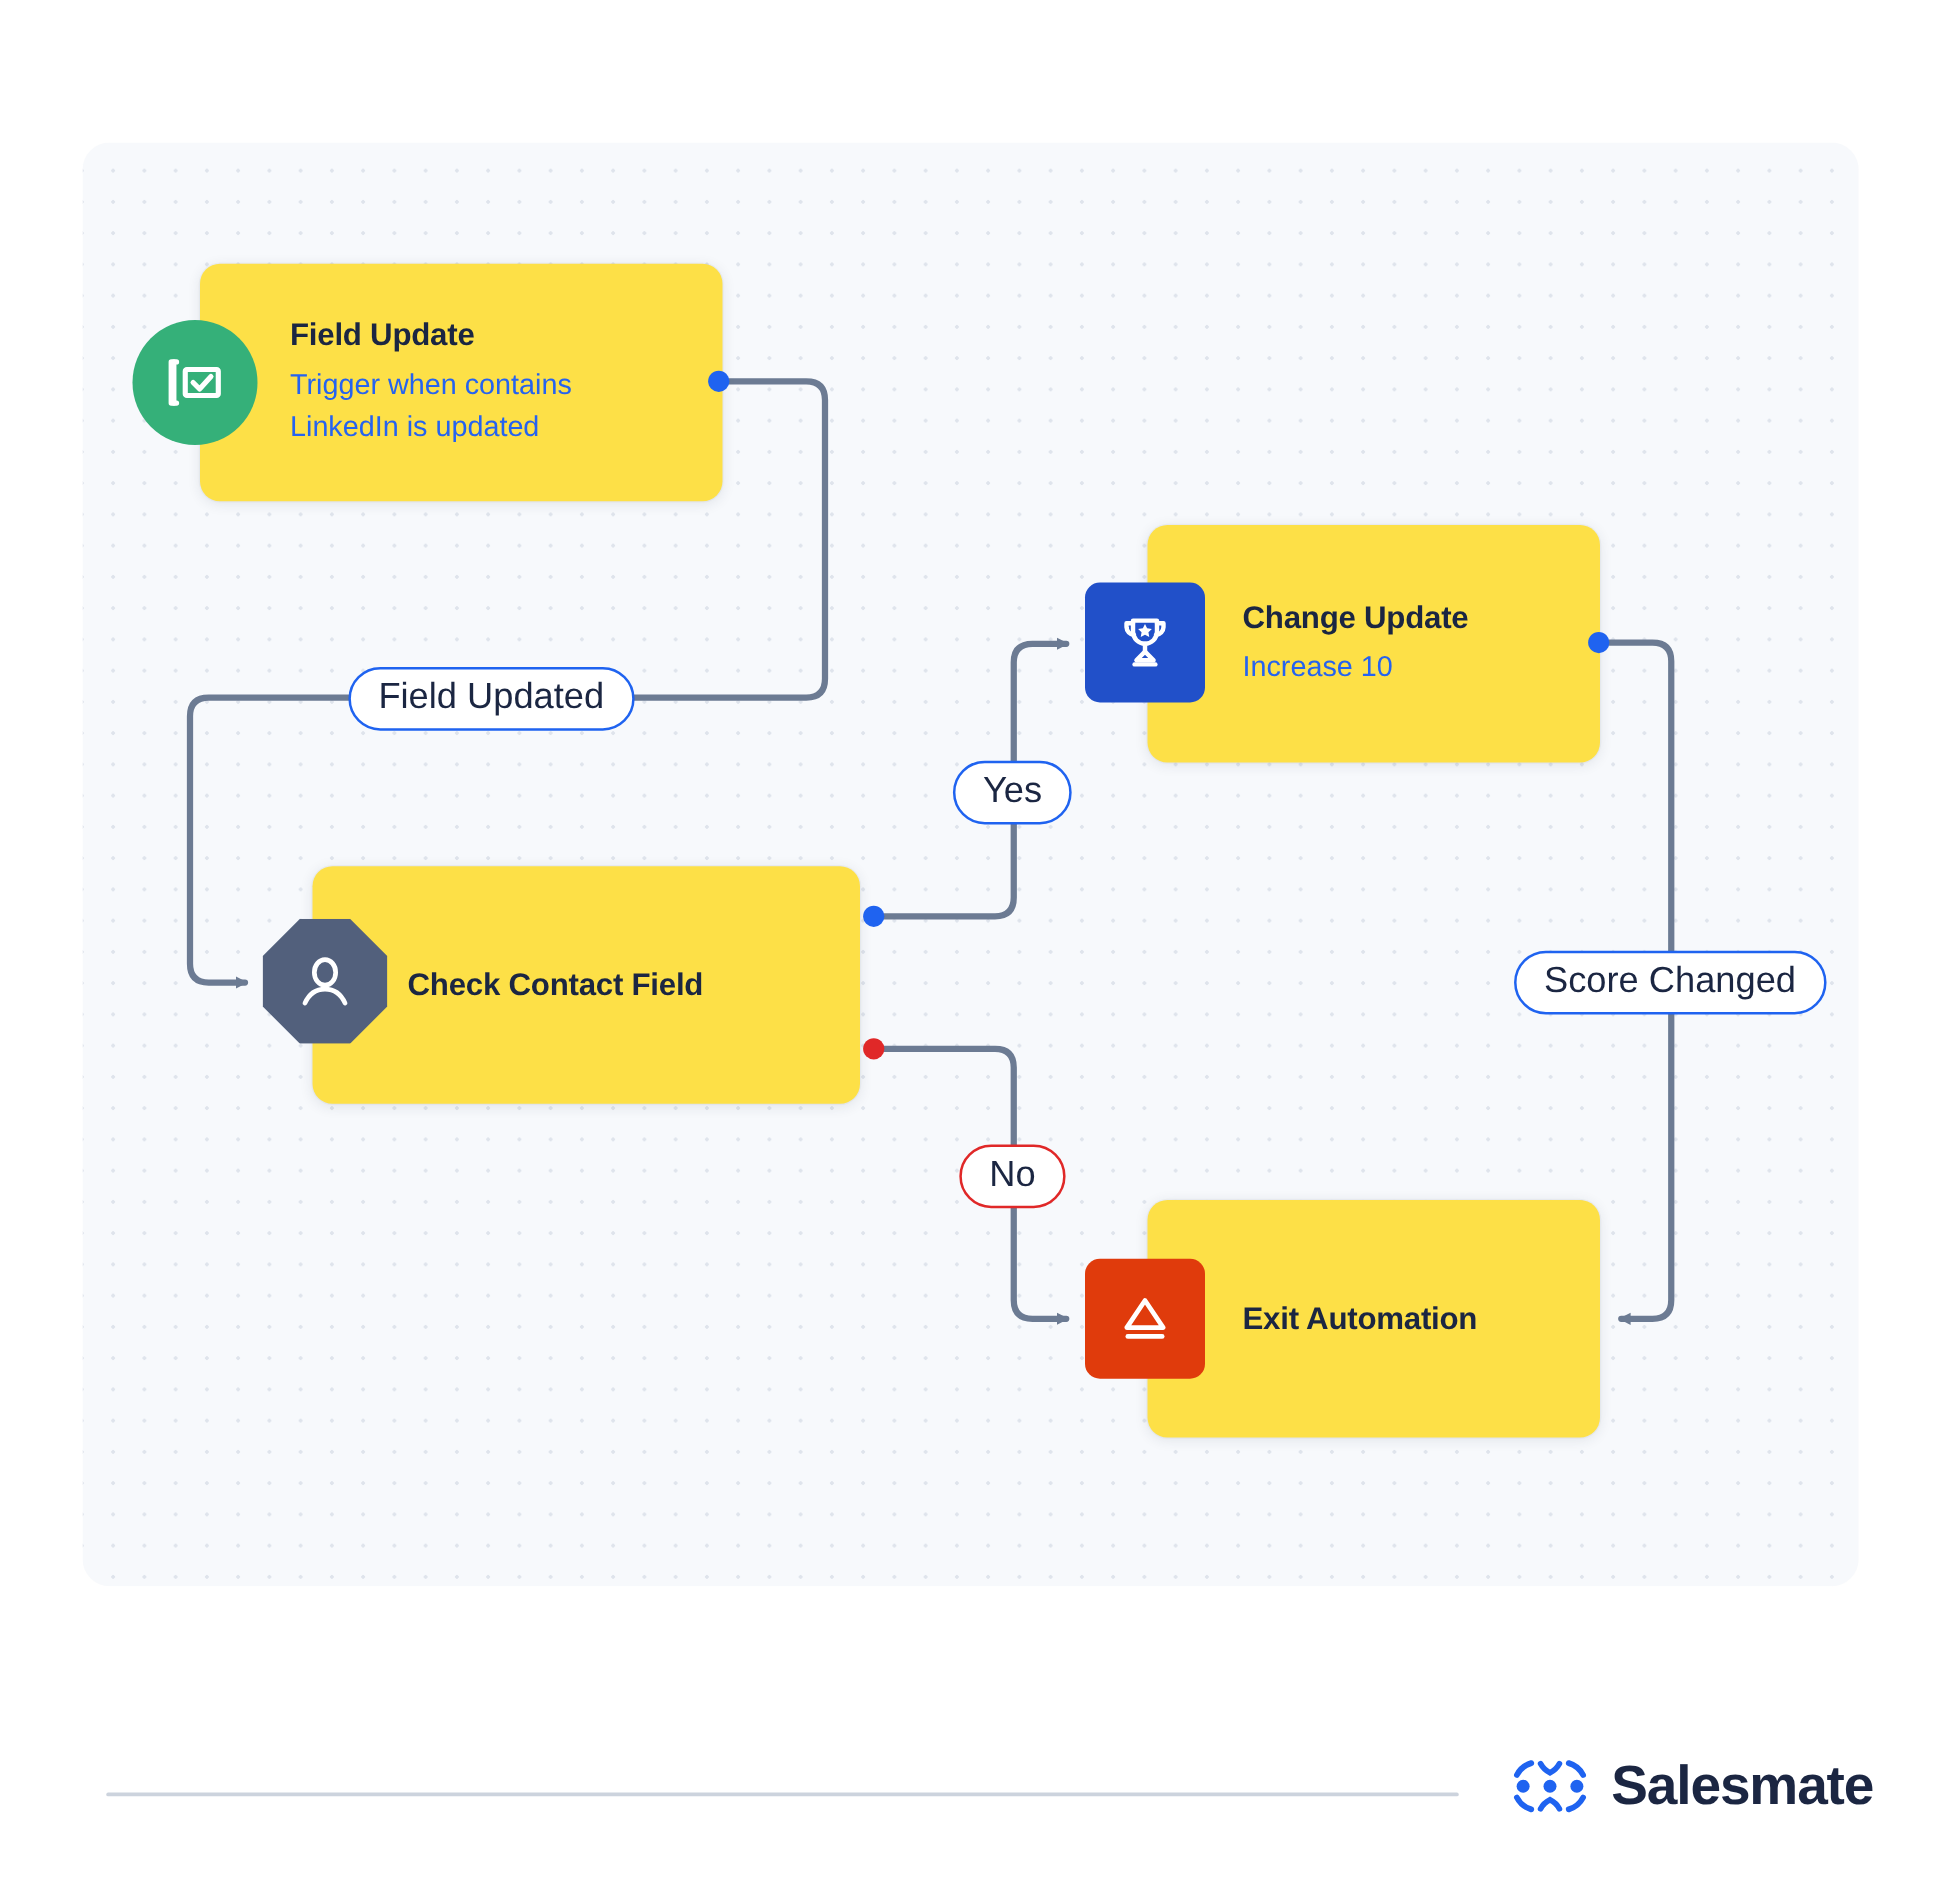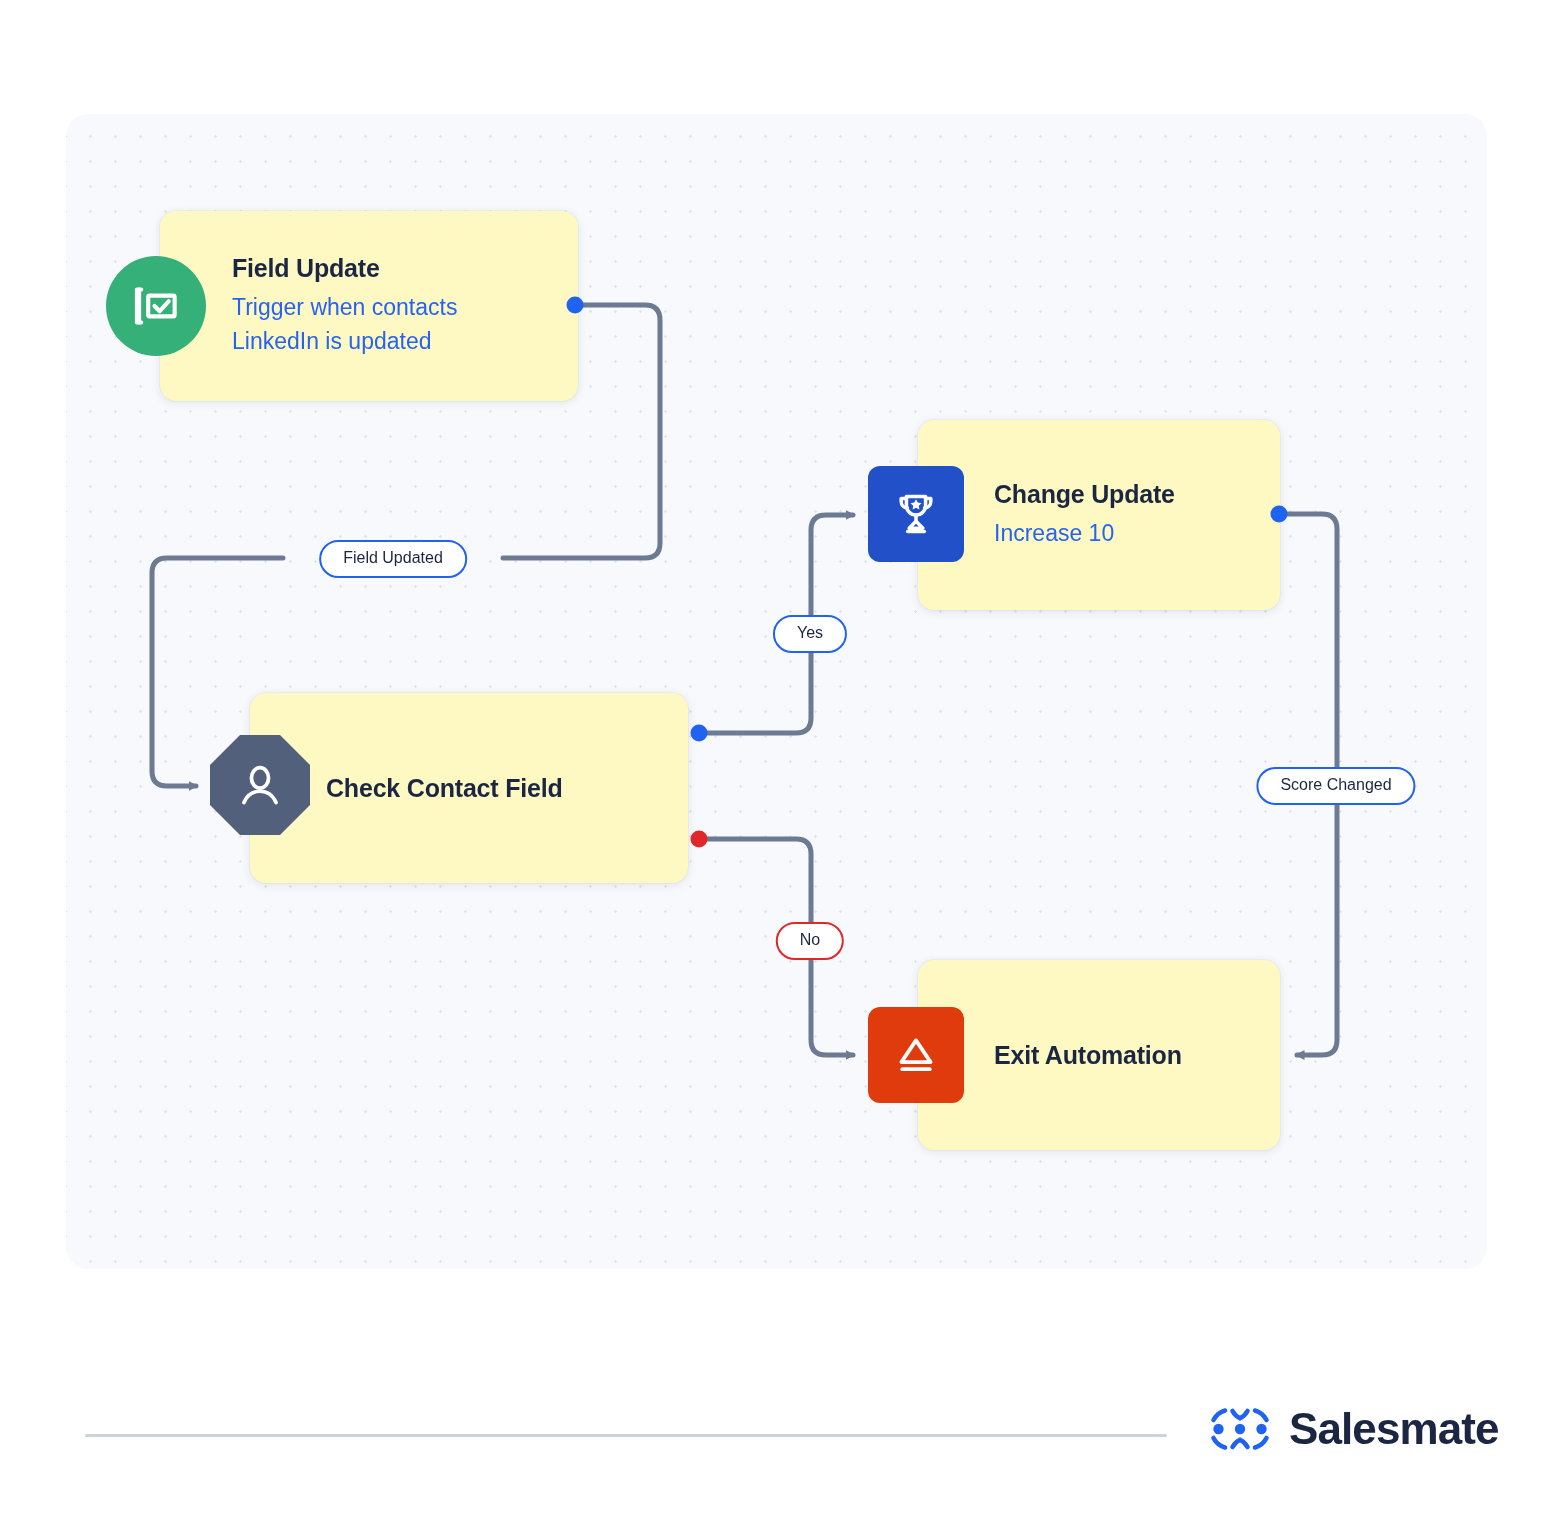--- a/index.html
+++ b/index.html
@@ -35,21 +35,21 @@
     left: 0;
     top: 0;
     width: 1552px;
     height: 1513px;
     pointer-events: none;
   }
 
   
   .node {
     position: absolute;
-    background: #fef9c3;
+    background: #fde047;
     border-radius: 16px;
     box-shadow: 0 2px 10px rgba(38,50,72,0.10), 0 0 0 1px rgba(38,50,72,0.035);
     display: flex;
     align-items: center;
   }
   .node-text {
     display: flex;
     flex-direction: column;
     justify-content: center;
   }
@@ -90,21 +90,21 @@
     border-radius: 50%;
     transform: translate(-50%, -50%);
   }
 
   
   .pill {
     position: absolute;
     transform: translate(-50%, -50%);
     background: #ffffff;
     border-radius: 999px;
-    font-size: 16px;
+    font-size: 29px;
     color: #1b2642;
     padding: 8px 22px 10px 22px;
     white-space: nowrap;
     line-height: 1;
   }
   .pill-blue { border: 2.5px solid #1f63f0; }
   .pill-red  { border: 2.5px solid #e02828; }
 
   
   #footer-rule {
@@ -154,21 +154,21 @@
   <path d="M 707 733 H 796 Q 811 733 811 718 V 530 Q 811 515 826 515 H 853" fill="none" stroke="#6c7b93" stroke-width="5" stroke-linecap="round" marker-end="url(#arrow-r)"></path>
 
   <path d="M 707 839 H 796 Q 811 839 811 854 V 1040 Q 811 1055 826 1055 H 853" fill="none" stroke="#6c7b93" stroke-width="5" stroke-linecap="round" marker-end="url(#arrow-r)"></path>
 
   <path d="M 1286 514 H 1322 Q 1337 514 1337 529 V 1040 Q 1337 1055 1322 1055 H 1297" fill="none" stroke="#6c7b93" stroke-width="5" stroke-linecap="round" marker-end="url(#arrow-l)"></path>
 </svg>
 
 <div class="node" style="left:160px; top:211px; width:418px; height:190px;">
   <div class="node-text" style="margin-left:72px;">
     <div class="node-title">Field Update</div>
-    <div class="node-sub">Trigger when contacts
+    <div class="node-sub">Trigger when contains
 LinkedIn is updated</div>
   </div>
 </div>
 <div class="icon-badge icon-circle" style="left:106px; top:256px; width:100px; height:100px; background:#35b079;">
   <svg width="52" height="52" viewBox="0 0 24 24" fill="none" stroke="#ffffff" stroke-width="1.9" stroke-linecap="round" stroke-linejoin="round">
     <path d="M5.2 4.4 h-2 v15.2 h2"></path>
     <path d="M4.2 4.4 V19.6"></path>
     <rect x="8.4" y="7.2" width="12.2" height="9.6" rx="0.6"></rect>
     <path d="M11.3 12 l2.4 2.4 l4.2 -4.6"></path>
   </svg>

